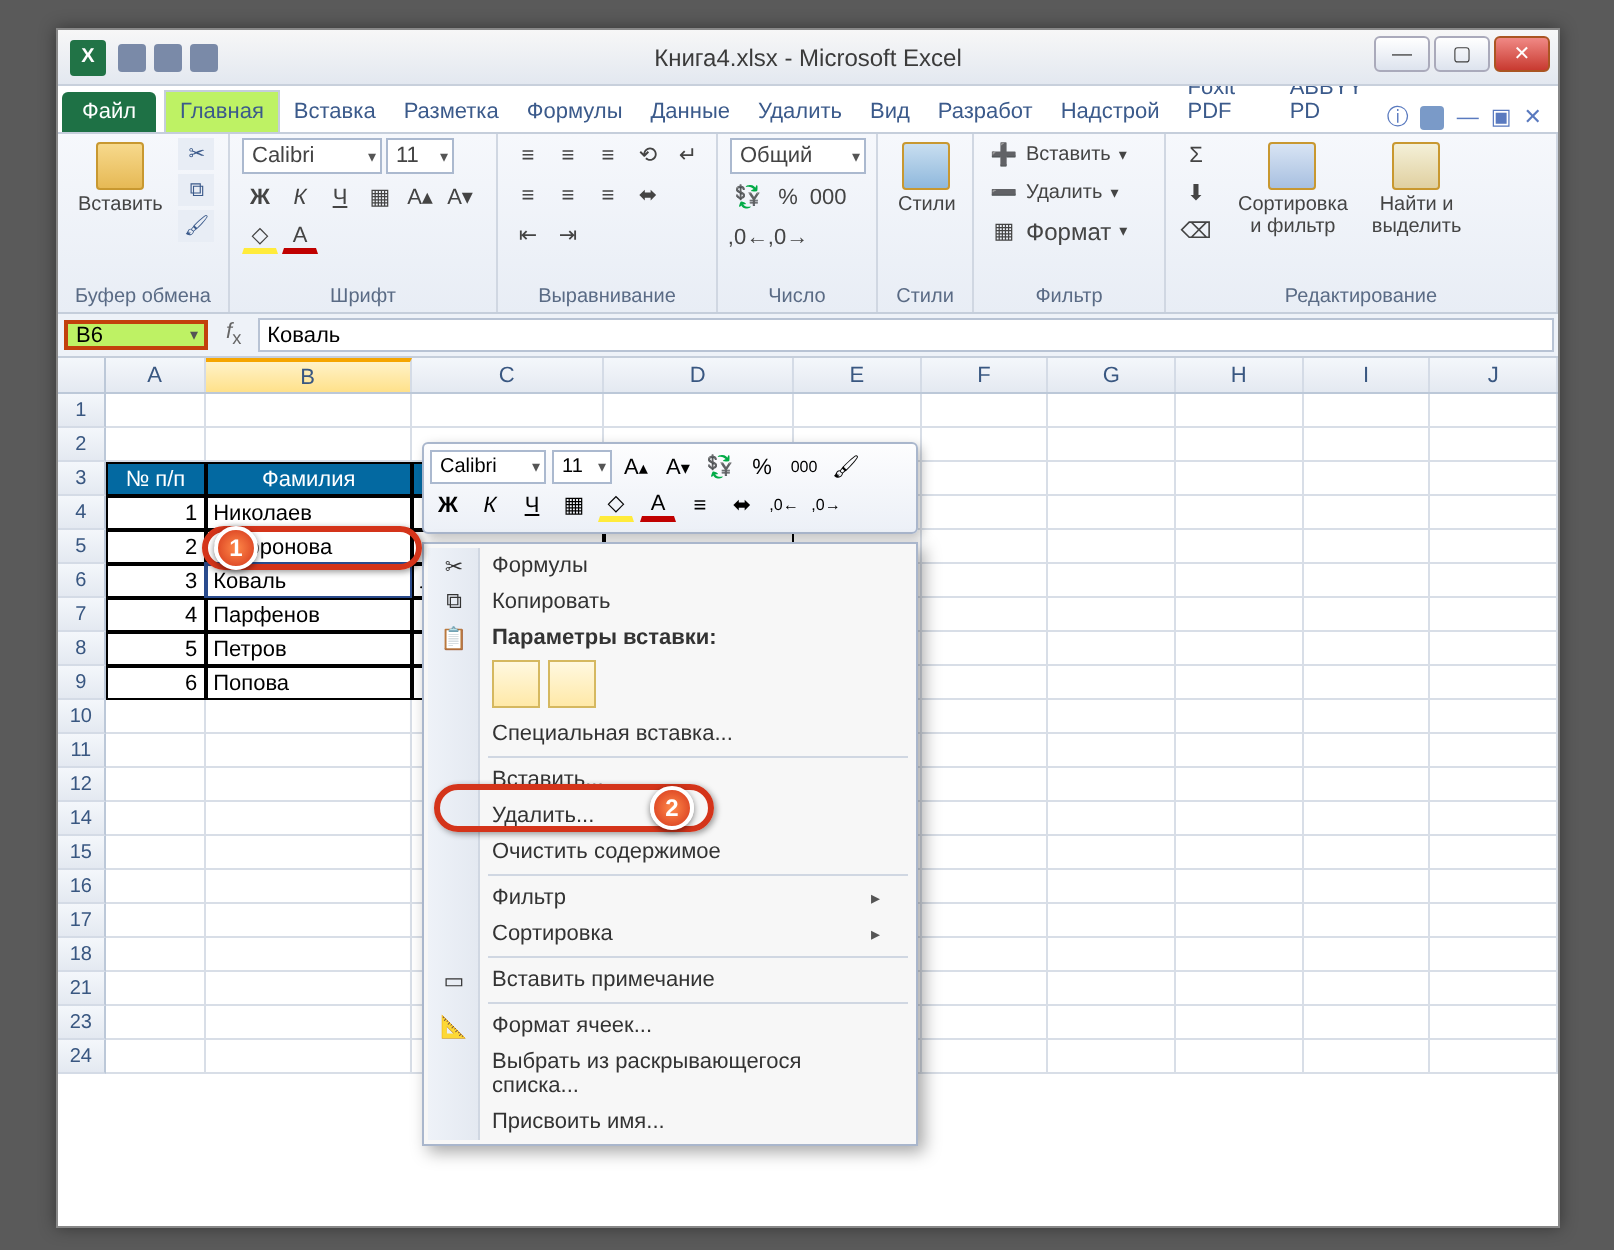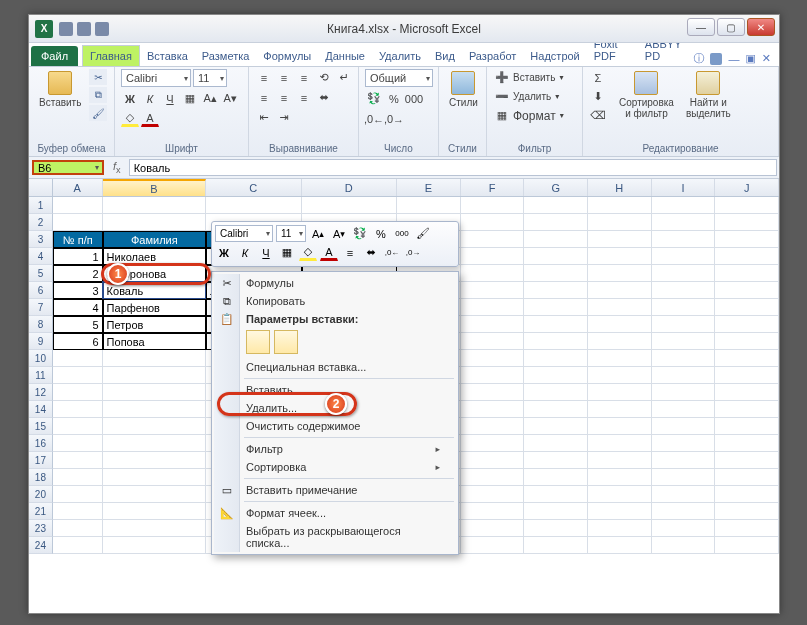--- a/index.html
+++ b/index.html
@@ -497,33 +497,20 @@
           <div class="cell cC"></div>
           <div class="cell cD"></div>
           <div class="cell cE"></div>
           <div class="cell cF"></div>
           <div class="cell cG"></div>
           <div class="cell cH"></div>
           <div class="cell cI"></div>
           <div class="cell cJ"></div>
         </div>
         <div class="r">
-          <div class="rh">20</div>
-          <div class="cell cA"></div>
-          <div class="cell cB"></div>
-          <div class="cell cC"></div>
-          <div class="cell cD"></div>
-          <div class="cell cE"></div>
-          <div class="cell cF"></div>
-          <div class="cell cG"></div>
-          <div class="cell cH"></div>
-          <div class="cell cI"></div>
-          <div class="cell cJ"></div>
-        </div>
-        <div class="r">
           <div class="rh">21</div>
           <div class="cell cA"></div>
           <div class="cell cB"></div>
           <div class="cell cC"></div>
           <div class="cell cD"></div>
           <div class="cell cE"></div>
           <div class="cell cF"></div>
           <div class="cell cG"></div>
           <div class="cell cH"></div>
           <div class="cell cI"></div>
@@ -637,19 +624,22 @@
           <span>Вставить примечание</span>
         </div>
       <div class="sep"></div>
       <div class="mi">
           <span class="mic">📐</span>
           <span>Формат ячеек...</span>
         </div>
       <div class="mi">
           <span>Выбрать из раскрывающегося списка...</span>
         </div>
+      <div class="mi">
+          <span>Присвоить имя...</span>
+        </div>
     </div>
 
     <div class="redring" style="left:188px; top:213px; width:140px; height:24px;"></div>
     <div class="callout" style="left:296px; top:214px;">2</div>
 
   </div>
 </div>
 
 </body></html>

